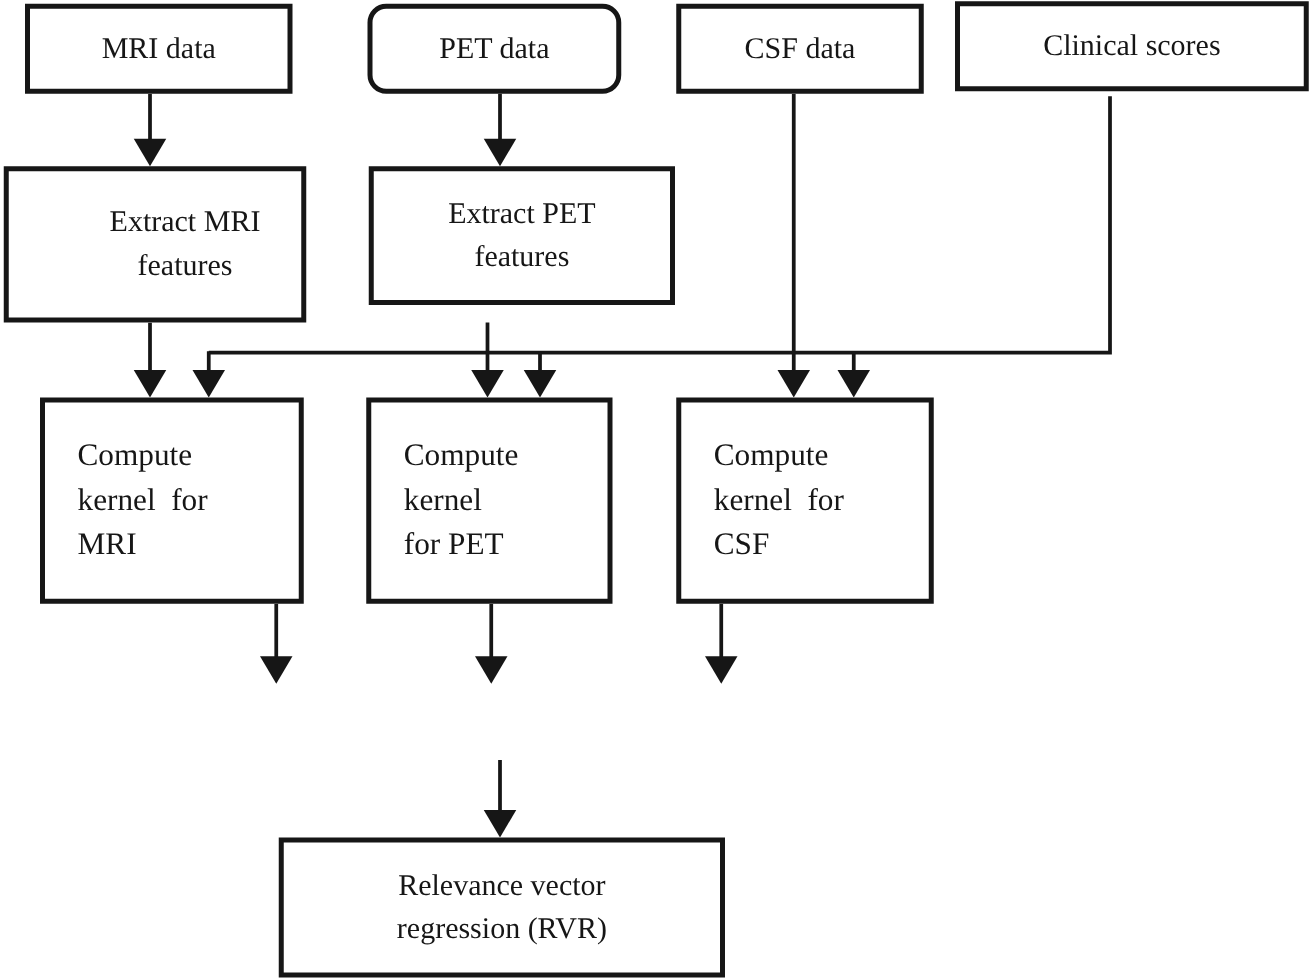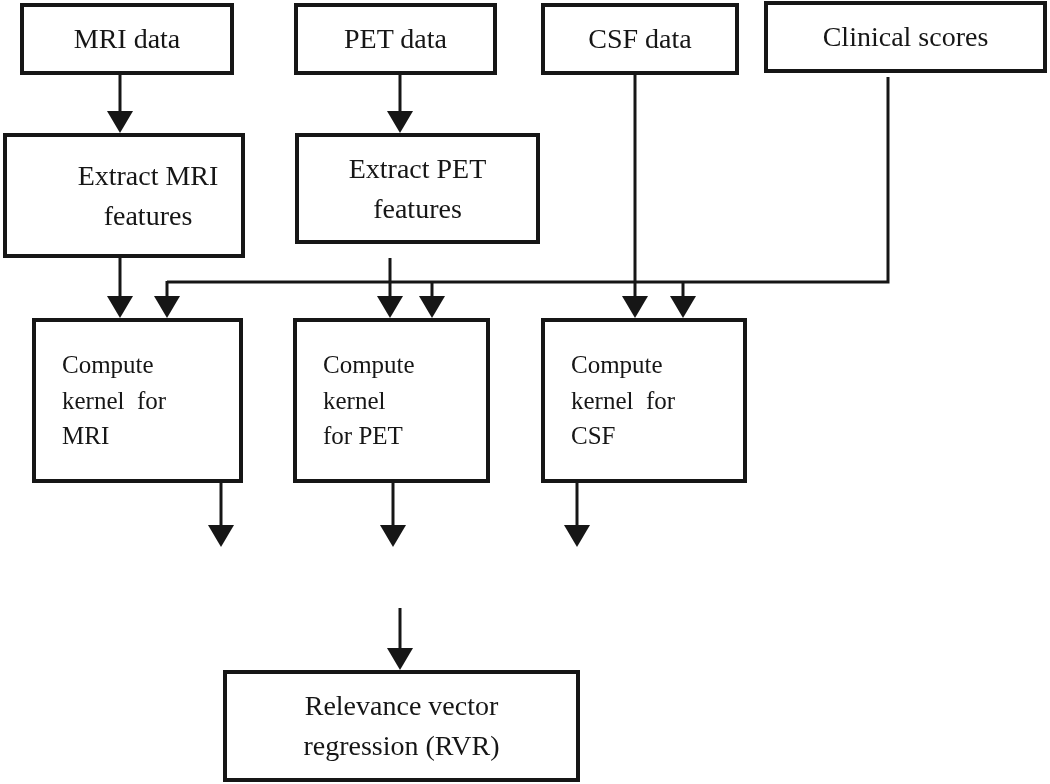--- a/index.html
+++ b/index.html
@@ -28,33 +28,33 @@
     position: absolute;
     box-sizing: border-box;
     border: 4px solid #161616;
     background: #ffffff;
     display: flex;
     flex-direction: column;
     justify-content: center;
     align-items: center;
     text-align: center;
     white-space: pre-wrap;
-    font-size: 28px;
+    font-size: 24px;
     line-height: 1.42;
     color: #161616;
   }
   .node.left-text {
     align-items: flex-start;
     text-align: left;
     padding-left: 26px;
     padding-right: 8px;
     font-size: 25px;
   }
   .n-mri   { left: 20px;  top: 3px;   width: 214px; height: 72px; }
-  .n-pet   { left: 294px; top: 3px;   width: 203px; height: 72px; }
+  .n-pet   { left: 294px; top: 3px;   width: 203px; height: 72px; border-radius: 15px; }
   .n-csf   { left: 541px; top: 3px;   width: 198px; height: 72px; }
   .n-clin  { left: 764px; top: 1px;   width: 283px; height: 72px; }
   .n-exmri { left: 3px;   top: 133px; width: 242px; height: 125px; padding-left: 48px; }
   .n-expet { left: 295px; top: 133px; width: 245px; height: 111px; }
   .n-kmri  { left: 32px;  top: 318px; width: 211px; height: 165px; }
   .n-kpet  { left: 293px; top: 318px; width: 197px; height: 165px; }
   .n-kcsf  { left: 541px; top: 318px; width: 206px; height: 165px; }
   .n-comb  { left: 168px; top: 547px; width: 468px; height: 61px;  }
   .n-rvr   { left: 223px; top: 670px; width: 357px; height: 112px; }
 </style>

